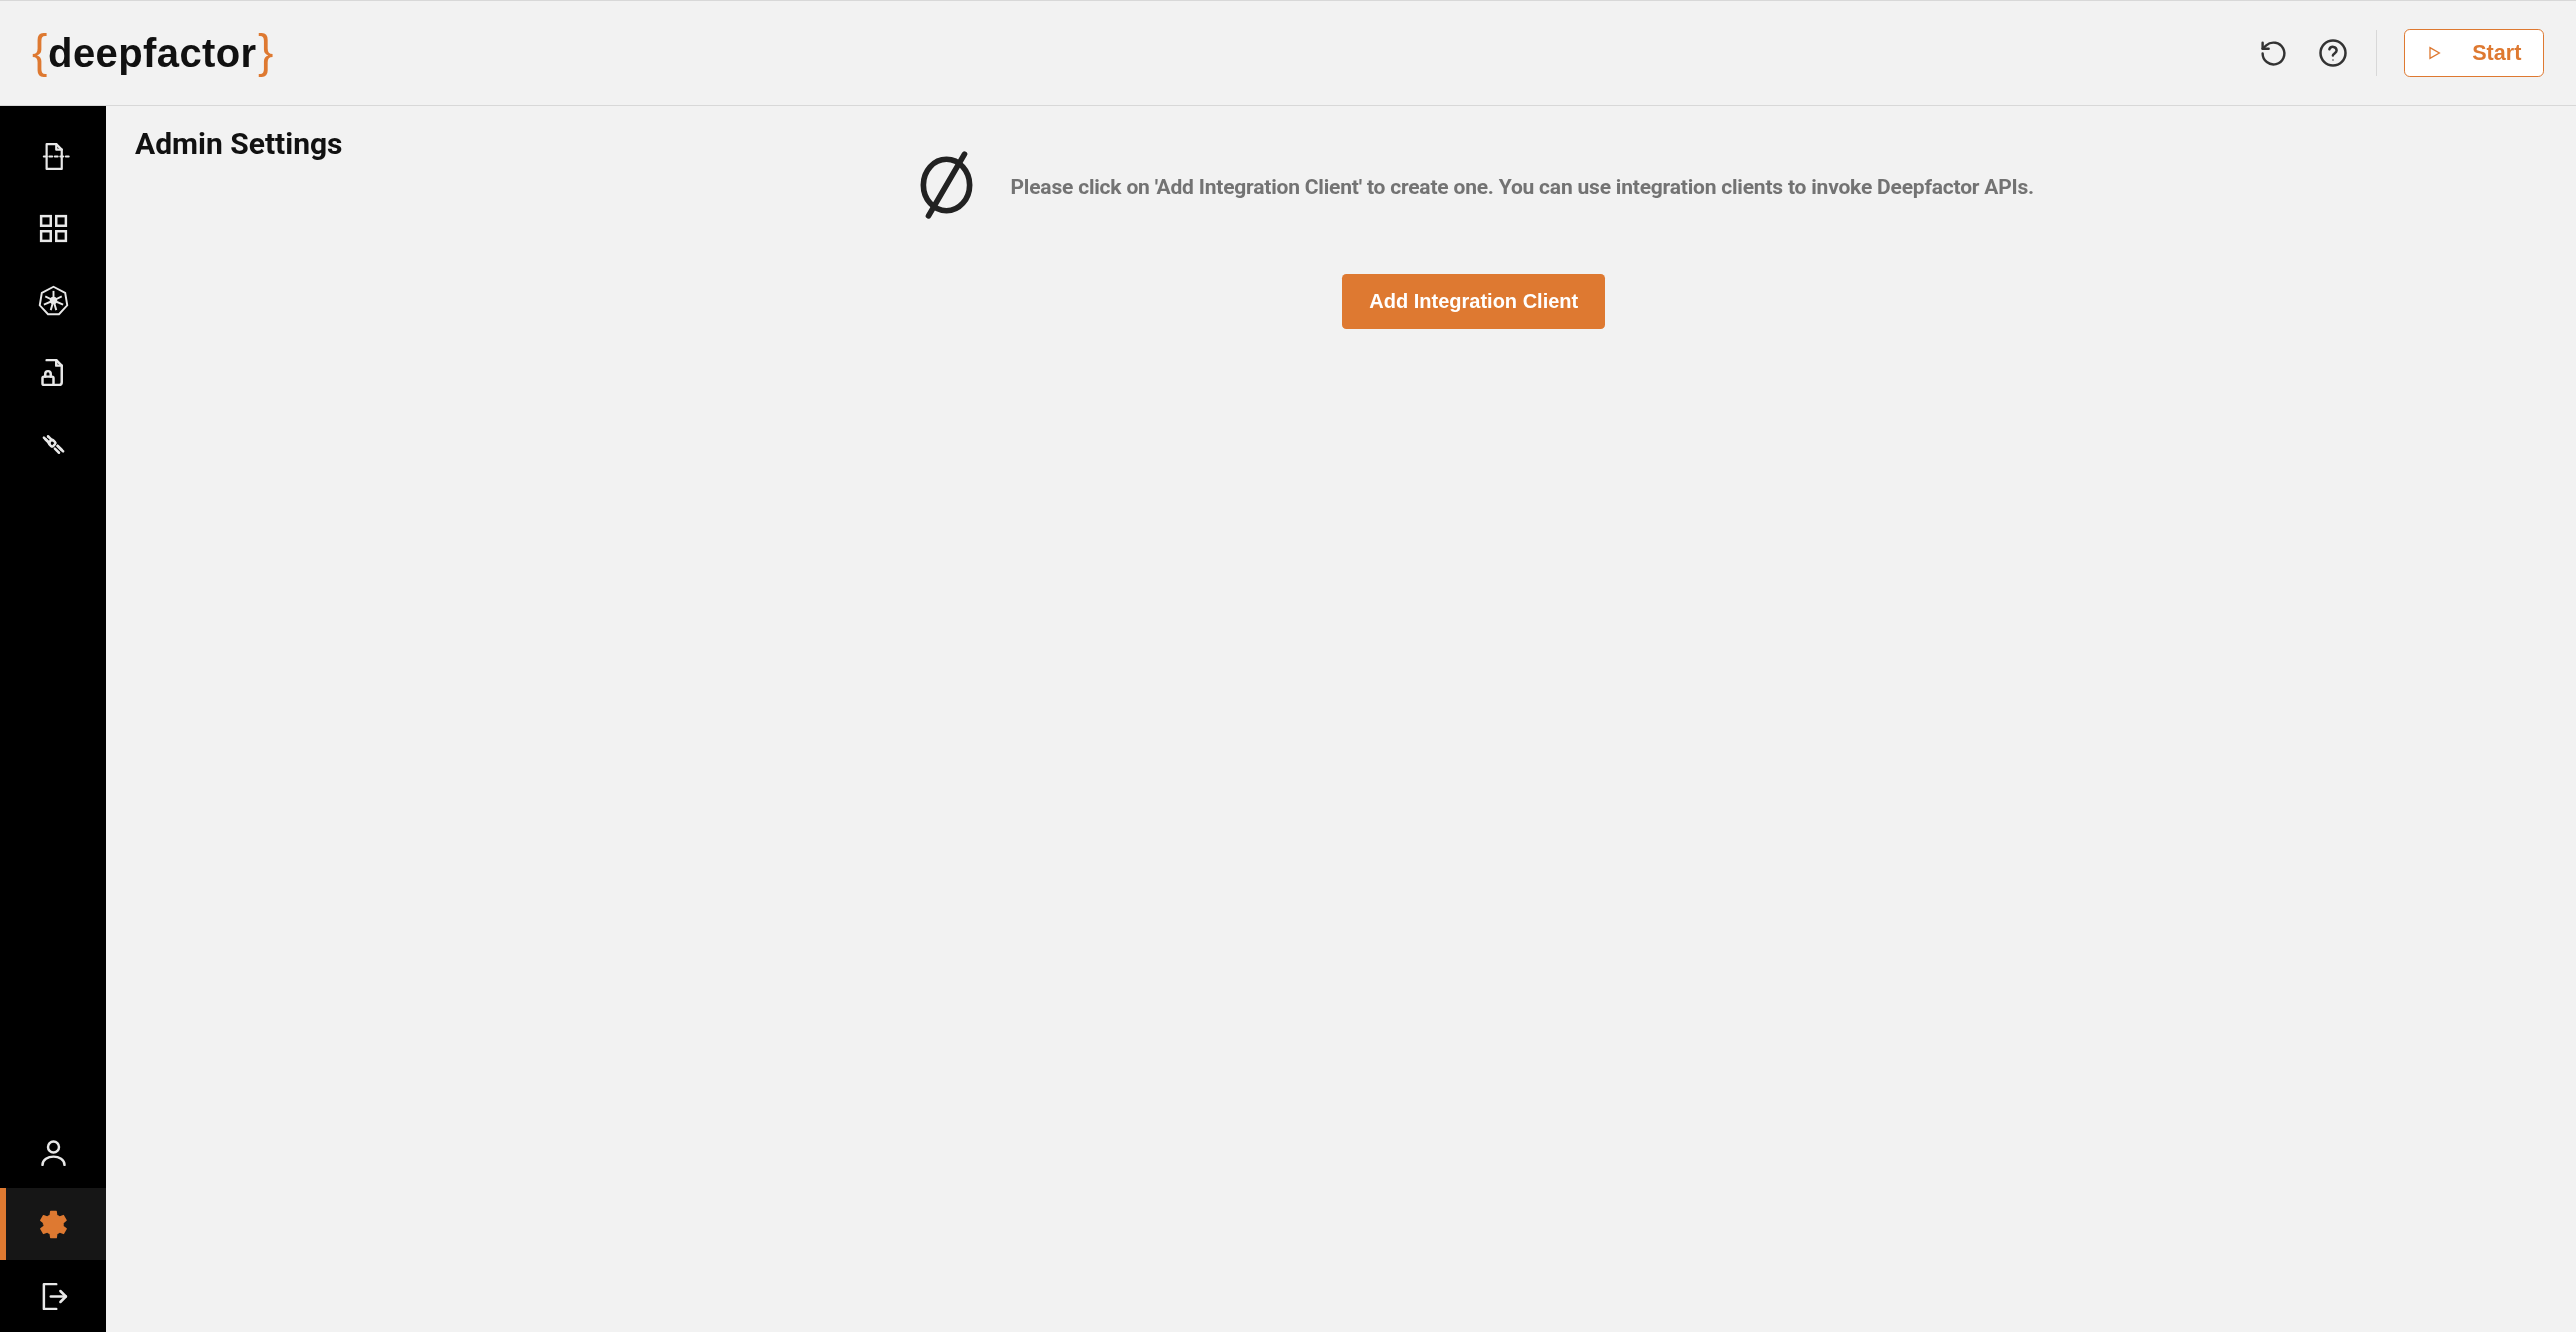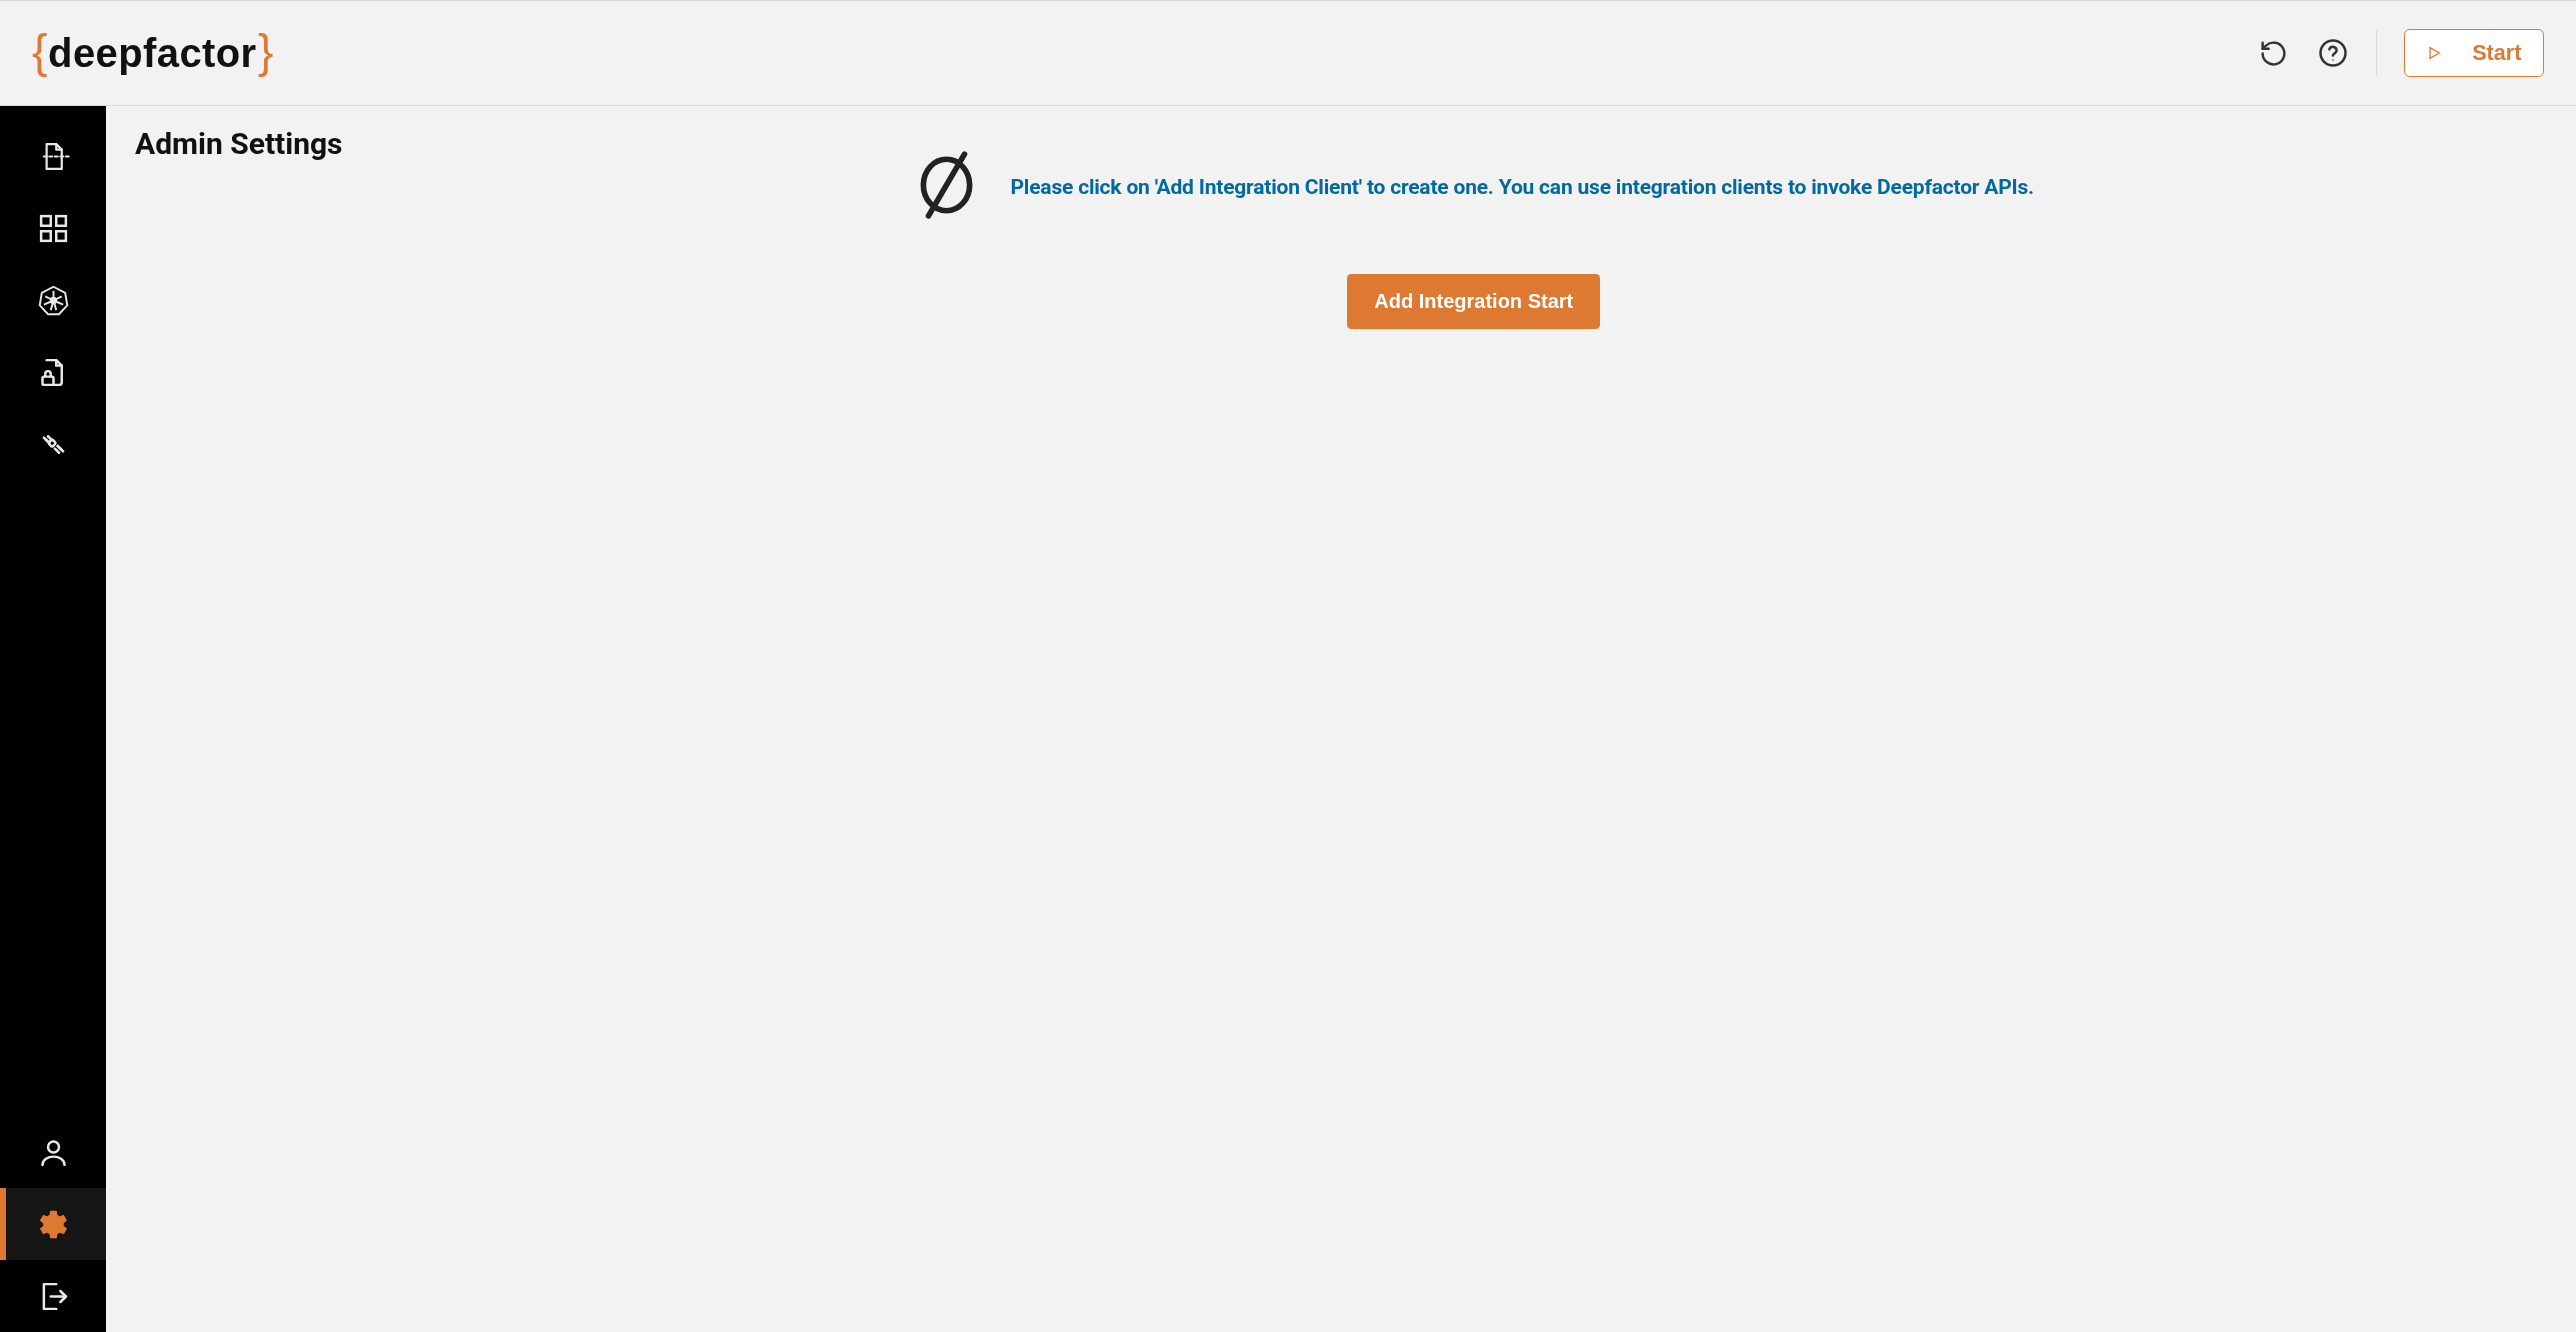--- a/index.html
+++ b/index.html
@@ -138,21 +138,21 @@
   }
   .empty-row {
     display: flex;
     align-items: center;
     gap: 32px;
   }
   .empty-icon svg { width: 65px; height: 72px; }
   .empty-text {
     font-size: 21px;
     font-weight: 700;
-    color: #0369a1;
+    color: #737373;
     letter-spacing: -0.2px;
   }
   .add-btn {
     margin-top: 50px;
     background: #de7931;
     color: #fff;
     border: none;
     border-radius: 4.3px;
     padding: 16px 27px;
     font-size: 20px;
@@ -285,20 +285,20 @@
         <div class="empty-row">
           <span class="empty-icon">
             <svg viewBox="0 0 24 28" fill="none" stroke="#222" stroke-width="2.2" stroke-linecap="round">
               <ellipse cx="12" cy="14" rx="9" ry="10"></ellipse>
               <line x1="19" y1="2" x2="5" y2="26"></line>
             </svg>
           </span>
           <div class="empty-text">Please click on 'Add Integration Client' to create one. You can use integration clients to invoke Deepfactor APIs.</div>
         </div>
         <button class="add-btn">
-          <span>Add Integration Start</span>
+          <span>Add Integration Client</span>
         </button>
       </div>
 
     </div>
   </div>
 </div>
 
 
 </body></html>

